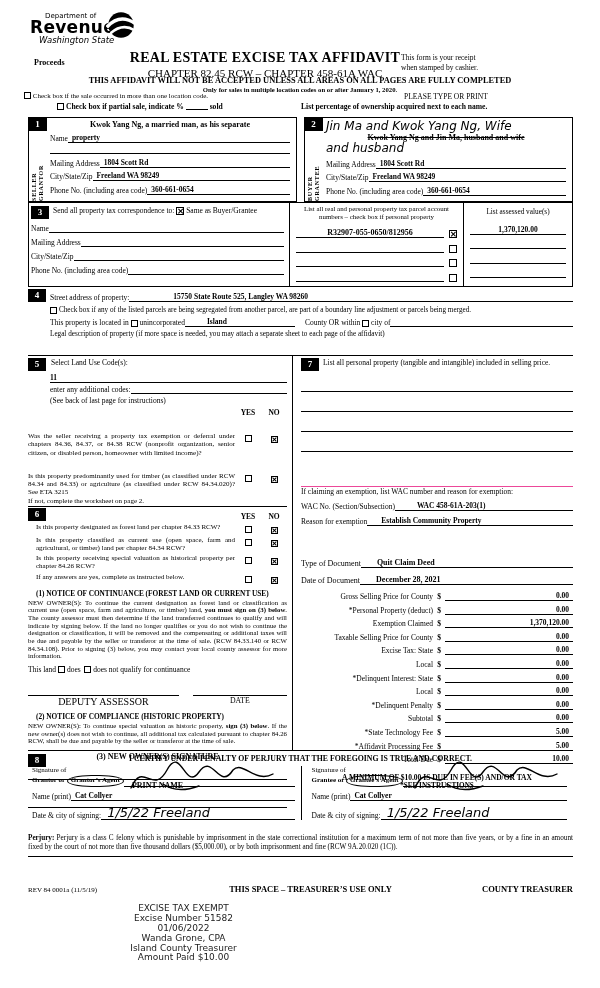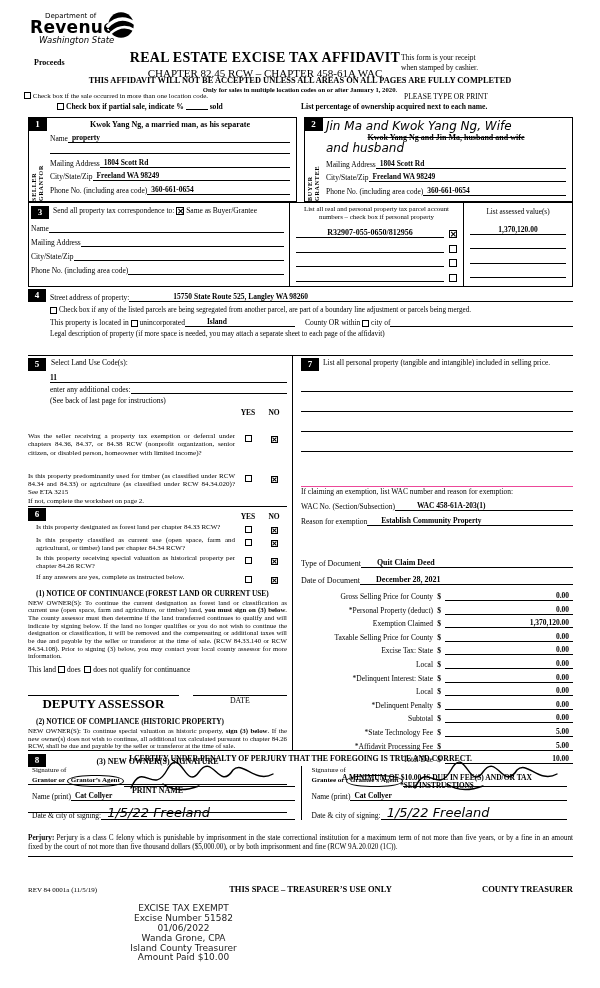--- a/index.html
+++ b/index.html
@@ -367,21 +367,21 @@
         <span>This land</span>&nbsp;
         <span class="cb"></span>&nbsp;
         <span>does</span>&nbsp;&nbsp;
         <span class="cb"></span>&nbsp;
         <span>does not qualify for continuance</span>
       </div>
 
       <div style="display:flex; gap:14px; margin-top:12px;">
         <div style="flex:1.6;">
           <div class="s6-line"></div>
-          <div class="center" style="font-size:13px;font-weight:bold;">DEPUTY ASSESSOR</div>
+          <div class="center" style="font-size:10px;">DEPUTY ASSESSOR</div>
         </div>
         <div style="flex:1;">
           <div class="s6-line"></div>
           <div class="center" style="font-size:7.8px;">DATE</div>
         </div>
       </div>
 
       <div class="notice-title">(2) NOTICE OF COMPLIANCE (HISTORIC PROPERTY)</div>
       <div class="notice-body"><span>NEW OWNER(S):  To continue special valuation as historic property, </span><span class="b">sign (3) below</span><span>.  If the new owner(s) does not wish to continue, all additional tax calculated pursuant to chapter 84.26 RCW, shall be due and payable by the seller or transferor at the time of sale.</span></div>
 

